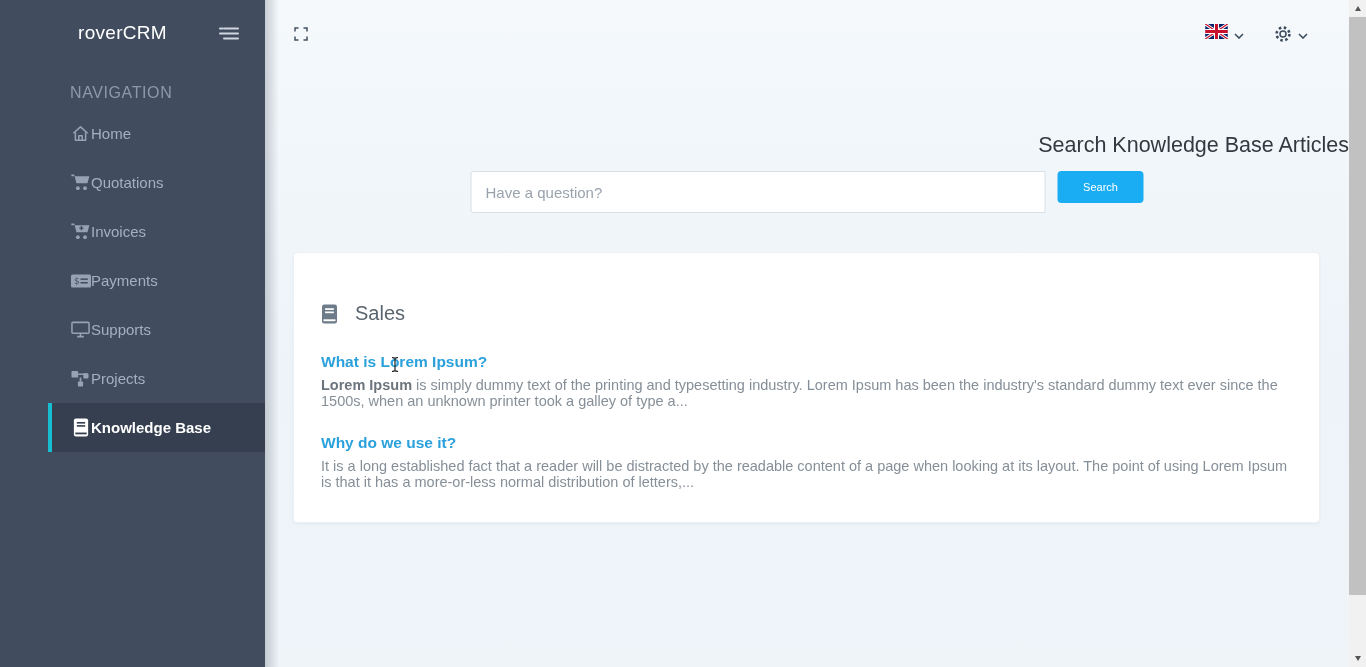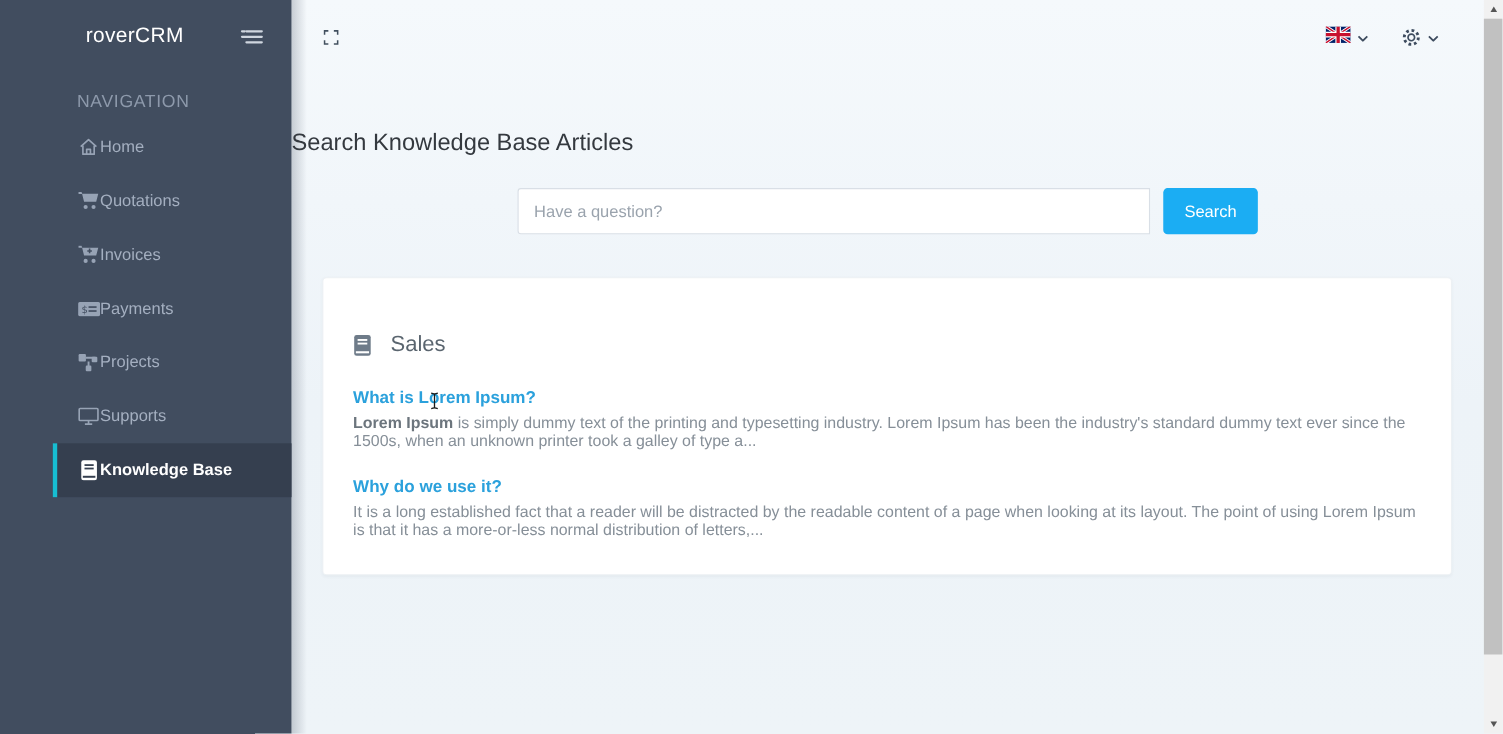--- a/index.html
+++ b/index.html
@@ -23,31 +23,31 @@
           background:linear-gradient(180deg,#f5f9fc 0%, #edf3f8 55%, #eef4f8 100%); }
   .main::before { content:""; position:absolute; left:0; top:0; bottom:0; width:14px;
           background:linear-gradient(90deg, rgba(63,74,92,.25), rgba(63,74,92,0)); pointer-events:none; }
 
   .topbar { position:absolute; top:0; left:0; right:0; height:70px; }
   .fullscreen-btn { position:absolute; left:29px; top:27px; cursor:pointer; display:inline-flex; }
   .top-right { position:absolute; right:41px; top:24px; display:flex; align-items:center; gap:30px; }
   .dropdown { display:flex; align-items:center; gap:6px; cursor:pointer; }
   .gear-wrap { display:inline-flex; }
 
-  .page-title { position:absolute; top:117px; left:0; right:0; text-align:left;
+  .page-title { position:absolute; top:133px; left:0; right:0; text-align:right;
                 font-size:21.5px; font-weight:400; color:#34393f; }
 
   .search-row { position:absolute; top:171px; left:50%; transform:translateX(-50%);
                 width:673px; display:flex; }
   .search-input { flex:1; height:42px; border:1px solid #d9dfe6; border-radius:3px 0 0 3px;
                   padding:0 14px; font-size:15px; color:#4a5157; background:#fff; outline:none;
                   font-family:"Liberation Sans", sans-serif; }
   .search-input::placeholder { color:#9aa3ad; }
-  .search-btn { width:86px; height:42px; background:#1badf3; border:none; border-radius:4px;
-                color:#ffffff; font-size:15px; cursor:pointer; font-family:"Liberation Sans", sans-serif;margin-left:12px; }
+  .search-btn { width:86px; height:32px; background:#1badf3; border:none; border-radius:4px;
+                color:#ffffff; font-size:11px; cursor:pointer; font-family:"Liberation Sans", sans-serif;margin-left:12px; }
 
   
   .card { position:absolute; top:252px; left:28px; width:1027px; height:271px; background:#ffffff;
           border:1px solid #edf1f4; border-radius:4px; box-shadow:0 1px 3px rgba(40,60,80,.05);
           padding:49px 27px 0 27px; }
   .cat-head { display:flex; align-items:center; gap:17px; color:#5a656f; font-size:20px; }
   .cat-head .book-big { display:inline-flex; color:#6e7b89; }
   .article { margin-top:28px; }
   .article + .article { margin-top:25px; }
   .article-title { font-size:15.5px; font-weight:600; color:#2ba1dc; text-decoration:none; display:inline-block; margin-bottom:6px; cursor:pointer; }
@@ -124,38 +124,38 @@
           <text x="3" y="10.2" font-size="9" fill="#414d5f" font-family="DejaVu Sans, sans-serif">$</text>
           <rect x="9.5" y="4.4" width="7.3" height="1.5" fill="#414d5f"></rect>
           <rect x="9.5" y="8" width="7.3" height="1.5" fill="#414d5f"></rect>
         </svg>
       </span>
       <span class="sb-label">Payments</span>
     </div>
 
     <div class="sb-item">
       <span class="sb-ico">
+        <svg width="19" height="17" viewBox="0 0 20 17" fill="none" stroke="currentColor" stroke-width="1.6">
+          <rect x="1" y="1" width="18" height="11.5" rx="1"></rect>
+          <path d="M6.5 16 H13.5 M10 12.8 V15.8"></path>
+        </svg>
+      </span>
+      <span class="sb-label">Supports</span>
+    </div>
+
+    <div class="sb-item">
+      <span class="sb-ico">
         <svg width="19" height="18" viewBox="0 0 20 18" fill="currentColor">
           <rect x="0.5" y="0.5" width="7" height="7" rx="1"></rect>
           <rect x="13" y="3" width="5.4" height="5.4" rx="1"></rect>
           <rect x="7.3" y="11.5" width="5.4" height="5.4" rx="1"></rect>
           <path d="M7.5 4 H15.7 V8 M10 7.5 V12" stroke="currentColor" stroke-width="1.8" fill="none"></path>
         </svg>
       </span>
       <span class="sb-label">Projects</span>
-    </div>
-
-    <div class="sb-item">
-      <span class="sb-ico">
-        <svg width="19" height="17" viewBox="0 0 20 17" fill="none" stroke="currentColor" stroke-width="1.6">
-          <rect x="1" y="1" width="18" height="11.5" rx="1"></rect>
-          <path d="M6.5 16 H13.5 M10 12.8 V15.8"></path>
-        </svg>
-      </span>
-      <span class="sb-label">Supports</span>
     </div>
 
     <div class="sb-item active">
       <span class="sb-ico">
         <svg width="16" height="19" viewBox="0 0 16 20" fill="currentColor">
           <rect x="0.5" y="0.5" width="15" height="19" rx="2.2"></rect>
           <rect x="3.6" y="4.2" width="8.8" height="1.7" fill="#353f4f"></rect>
           <rect x="3.6" y="7.5" width="8.8" height="1.7" fill="#353f4f"></rect>
           <rect x="2" y="15.3" width="12" height="1.9" fill="#353f4f"></rect>
         </svg>

